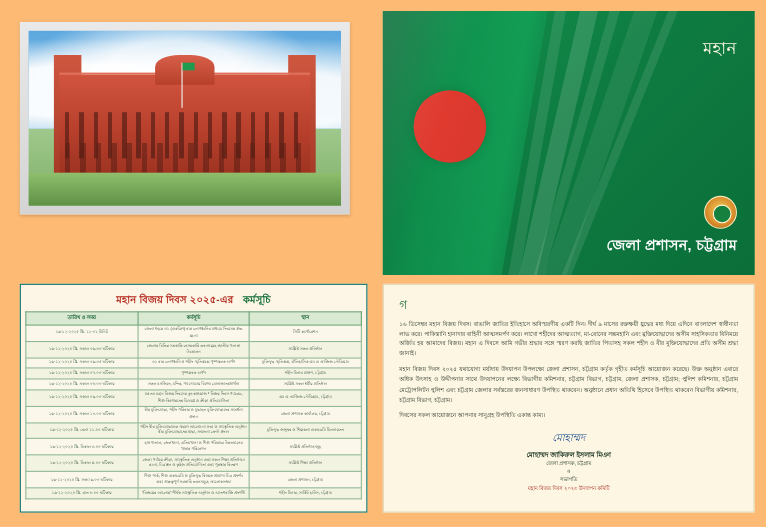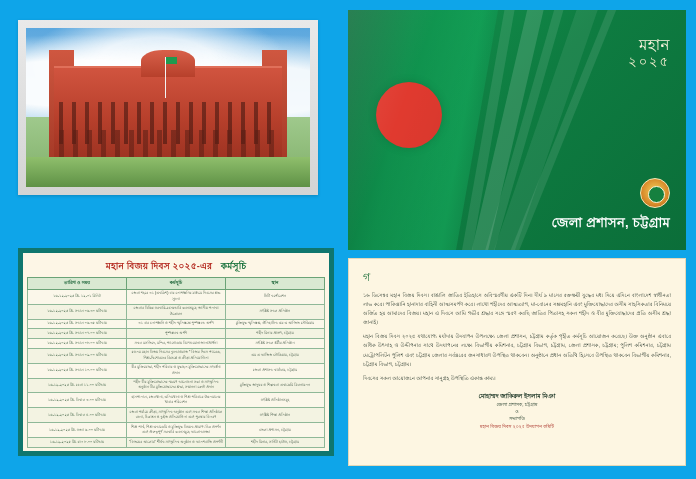--- a/index.html
+++ b/index.html
@@ -6,21 +6,21 @@
   html, body {
     margin: 0; padding: 0;
     width: 696px; height: 479px;
     background: #ffffff;
     font-family: "Liberation Sans", sans-serif;
     overflow: hidden;
   }
   .page {
     position: relative;
     width: 696px; height: 479px;
-    background: #0ea5e9;
+    background: #fdba74;
   }
 
   
   .cover {
     position: absolute;
     left: 348px; top: 10px;
     width: 338px; height: 240px;
     background: #0f8a4a;
     overflow: hidden;
   }
@@ -199,24 +199,24 @@
   .flagpole:after {
     content: "";
     position: absolute; left: 1px; top: 0;
     width: 11px; height: 7px;
     background: #1f9a4f;
   }
 
   
   .program {
     position: absolute;
-    left: 18px; top: 248px;
+    left: 18px; top: 258px;
     width: 316px; height: 208px;
     background: #fdf6e6;
-    border: 5px solid #0f766e;
+    border: 1px solid #0f766e;
     padding: 4px;
   }
   .program-title {
     text-align: center;
     color: #b3271d;
     font-size: 9px;
     font-weight: bold;
     padding: 2px 0 3px;
     letter-spacing: .2px;
   }
@@ -304,21 +304,20 @@
     <div class="beam b1"></div>
     <div class="beam b2"></div>
     <div class="beam b3"></div>
     <div class="beam b4"></div>
     <div class="beam b5"></div>
     <div class="flag-wave"></div>
     <div class="flag-shine"></div>
 
     <div class="cover-title">
       <div class="mohan">মহান</div>
-      <div class="year">২০২৫</div>
     </div>
 
     <div class="cover-footer">
       <div class="gov-seal"></div>
       <div class="admin-name">জেলা প্রশাসন, চট্টগ্রাম</div>
     </div>
   </div>
 
   <div class="photo-card">
     <div class="photo-inner">
@@ -427,20 +426,21 @@
   </div>
 
   <div class="message">
     <div class="msg-mark">গ</div>
     <div class="msg-body">
       <p>১৬ ডিসেম্বর মহান বিজয় দিবস। বাঙালি জাতির ইতিহাসে অবিস্মরণীয় একটি দিন। দীর্ঘ ৯ মাসের রক্তক্ষয়ী যুদ্ধের মধ্য দিয়ে এদিনে বাংলাদেশ স্বাধীনতা লাভ করে। পাকিস্তানি হানাদার বাহিনী আত্মসমর্পণ করে। লাখো শহীদের আত্মত্যাগ, মা-বোনের সম্ভ্রমহানি এবং মুক্তিযোদ্ধাদের অসীম সাহসিকতার বিনিময়ে অর্জিত হয় আমাদের বিজয়। মহান এ দিবসে আমি গভীর শ্রদ্ধার সঙ্গে স্মরণ করছি জাতির পিতাসহ সকল শহীদ ও বীর মুক্তিযোদ্ধাদের প্রতি অসীম শ্রদ্ধা জানাই।</p>
       <p>মহান বিজয় দিবস ২০২৫ যথাযোগ্য মর্যাদায় উদযাপন উপলক্ষ্যে জেলা প্রশাসন, চট্টগ্রাম কর্তৃক গৃহীত কর্মসূচি আয়োজন করেছে। উক্ত অনুষ্ঠান এবারে অধিক উৎসাহ ও উদ্দীপনার সাথে উদযাপনের লক্ষ্যে বিভাগীয় কমিশনার, চট্টগ্রাম বিভাগ, চট্টগ্রাম, জেলা প্রশাসক, চট্টগ্রাম; পুলিশ কমিশনার, চট্টগ্রাম মেট্রোপলিটন পুলিশ এবং চট্টগ্রাম জেলার সর্বস্তরের জনসাধারণ উপস্থিত থাকবেন। অনুষ্ঠানে প্রধান অতিথি হিসেবে উপস্থিত থাকবেন বিভাগীয় কমিশনার, চট্টগ্রাম বিভাগ, চট্টগ্রাম।</p>
       <p>দিবসের সকল আয়োজনে আপনার সানুগ্রহ উপস্থিতি একান্ত কাম্য।</p>
     </div>
     <div class="msg-sign">
+      <div class="sig">মোহাম্মদ</div>
       <div class="name">মোহাম্মদ জাকিরুল ইসলাম মিঞা</div>
       <div class="line">জেলা প্রশাসক, চট্টগ্রাম</div>
       <div class="line">ও</div>
       <div class="line">সভাপতি</div>
       <div class="role-red">মহান বিজয় দিবস ২০২৫ উদযাপন কমিটি</div>
     </div>
   </div>
 
 </div>
 

